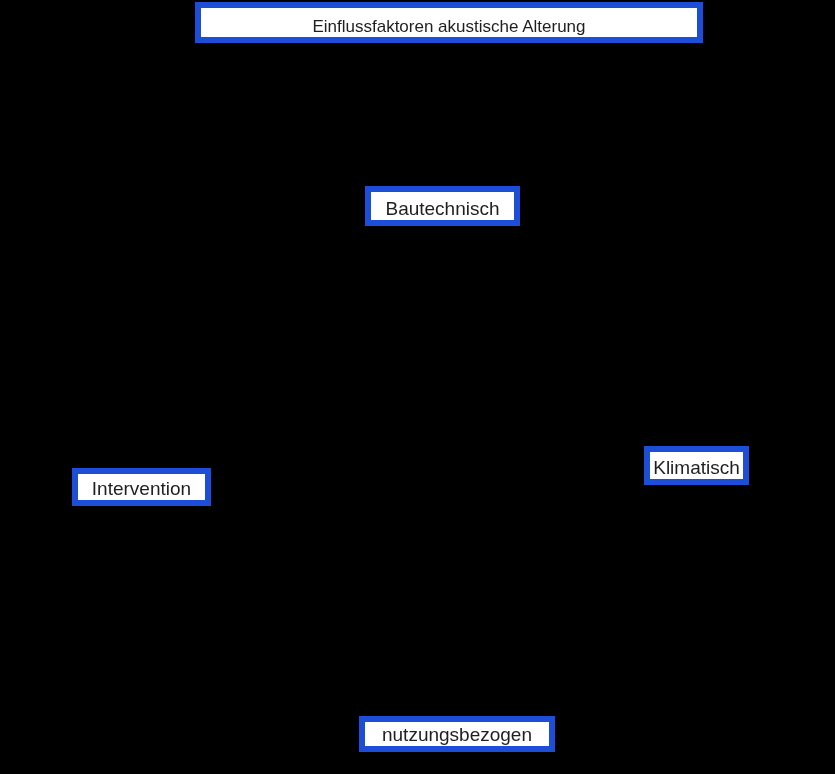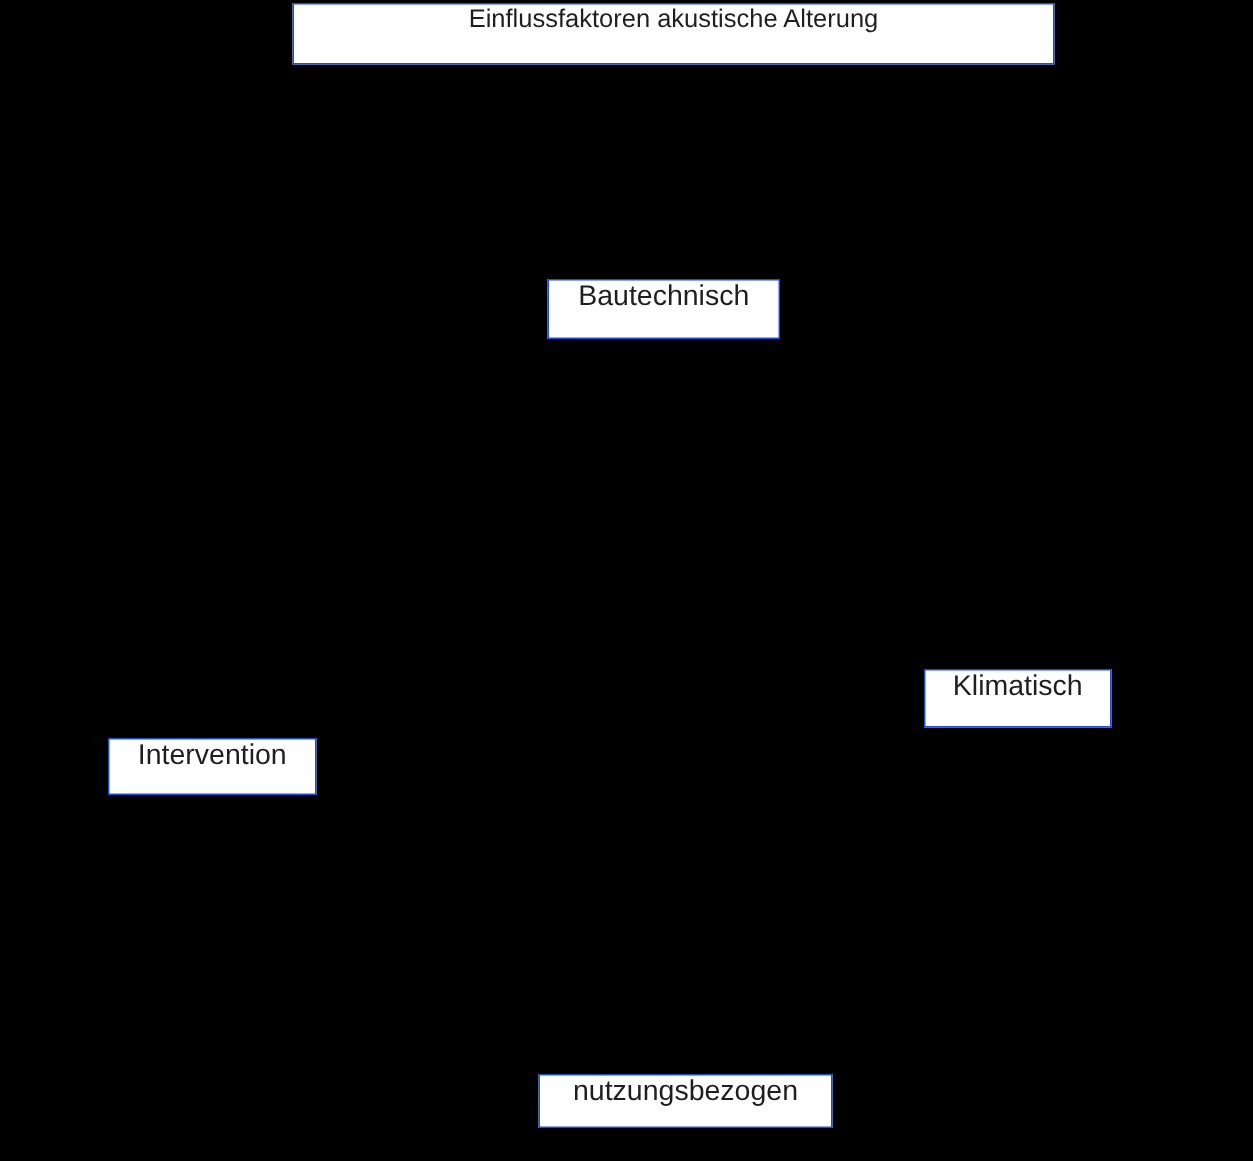--- a/index.html
+++ b/index.html
@@ -11,24 +11,24 @@
     position: relative;
     width: 835px;
     height: 774px;
     background: #000000;
     overflow: hidden;
     font-family: "Liberation Sans", sans-serif;
   }
   .label-box {
     position: absolute;
     background: #ffffff;
-    border: 1px solid #1d4ed8;
+    border: 6px solid #1d4ed8;
     box-sizing: border-box;
     display: flex;
-    align-items: flex-start;
+    align-items: flex-end;
     justify-content: center;
     color: #1f1f1f;
     white-space: nowrap;
   }
   .title-box {
     left: 195px;
     top: 2px;
     width: 508px;
     height: 41px;
     font-size: 17px;
@@ -39,26 +39,25 @@
     width: 155px;
     height: 40px;
     font-size: 19px;
   }
   .factor-west {
     left: 72px;
     top: 468px;
     width: 139px;
     height: 38px;
     font-size: 19px;
-    margin-top: 24px;
   }
   .factor-east {
-    left: 616px;
+    left: 644px;
     top: 446px;
-    width: 125px;
+    width: 105px;
     height: 39px;
     font-size: 19px;
   }
   .factor-south {
     left: 359px;
     top: 716px;
     width: 196px;
     height: 36px;
     font-size: 19px;
   }

